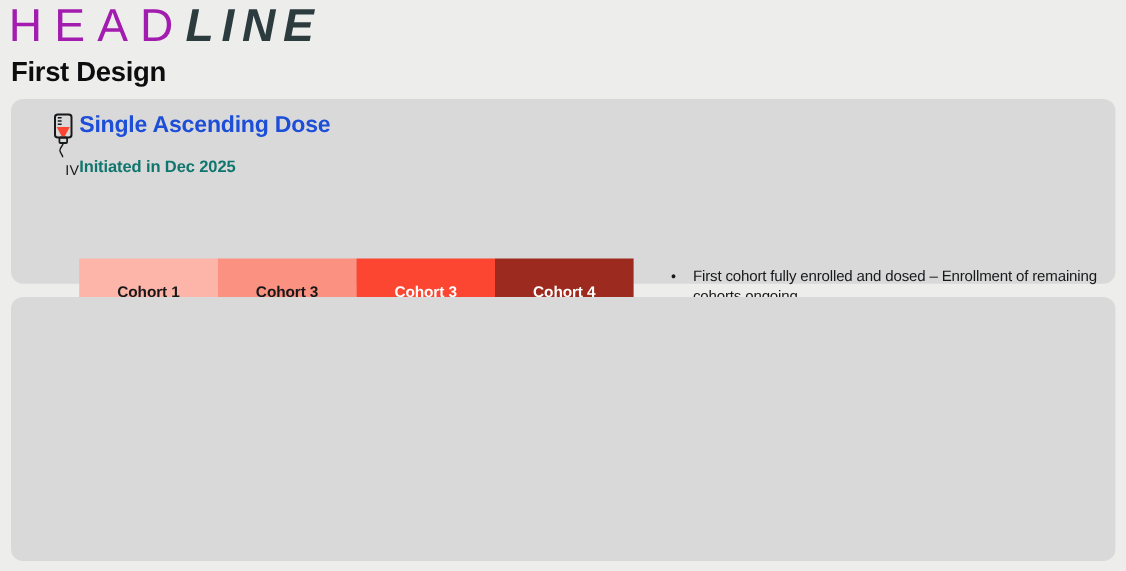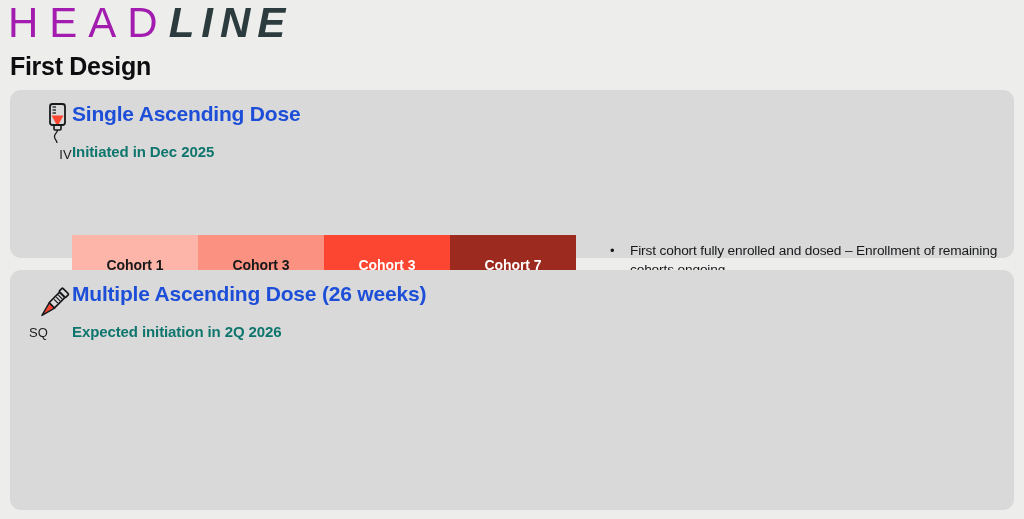--- a/index.html
+++ b/index.html
@@ -188,53 +188,35 @@
       <div class="cohort-n">n=8</div>
     </div>
 
     <div class="cohort" style="background:#fc4631;color:#ffffff">
       <div class="cohort-name">Cohort 3</div>
       <div class="cohort-dose">900mg IV</div>
       <div class="cohort-n">n=8</div>
     </div>
 
     <div class="cohort" style="background:#9d2a1e;color:#ffffff">
-      <div class="cohort-name">Cohort 7</div>
+      <div class="cohort-name">Cohort 4</div>
       <div class="cohort-dose">1800mg IV</div>
       <div class="cohort-n">n=8</div>
     </div>
   </div>
 
   <div class="bullets" id="bullets-sad">
     <div class="bullet">
       <span class="bullet-dot">•</span>
       <span class="bullet-text">First cohort fully enrolled and dosed – Enrollment of remaining cohorts ongoing.</span>
     </div>
     <div class="bullet">
       <span class="bullet-dot">•</span>
       <span class="bullet-text">PK and interim safety after each SAD dose expected 1H 2026</span>
     </div>
   </div>
 </div>
 
 <div class="panel" id="panel-mad">
 
-  <div class="route" id="route-sq">
-    <svg width="36" height="42" viewBox="0 0 36 42">
-      <g transform="rotate(45 18 20)">
-        <rect x="14" y="4" width="9" height="5" rx="1" fill="none" stroke="#17181a" stroke-width="1.7"></rect>
-        <rect x="15" y="9" width="7.5" height="15" rx="1" fill="none" stroke="#17181a" stroke-width="1.7"></rect>
-        <line x1="16.2" y1="12" x2="21.5" y2="12" stroke="#17181a" stroke-width="1.2"></line>
-        <line x1="16.2" y1="15" x2="21.5" y2="15" stroke="#17181a" stroke-width="1.2"></line>
-        <line x1="16.2" y1="18" x2="21.5" y2="18" stroke="#17181a" stroke-width="1.2"></line>
-        <path d="M15.8 24 L22.2 24 L19 37 Z" fill="#fc4631"></path>
-        <path d="M15.2 24 L22.8 24 L19 38 Z" fill="none" stroke="#17181a" stroke-width="1.5" stroke-linejoin="round"></path>
-      </g>
-    </svg>
-    <span class="route-label">SQ</span>
-  </div>
-
-  <div class="sec-head">
-    <div class="sec-title">Multiple Ascending Dose (26 weeks)</div>
-    <div class="sec-sub">Expected initiation in 2Q 2026</div>
-  </div>
+
 
 </div>
 
 </body></html>

